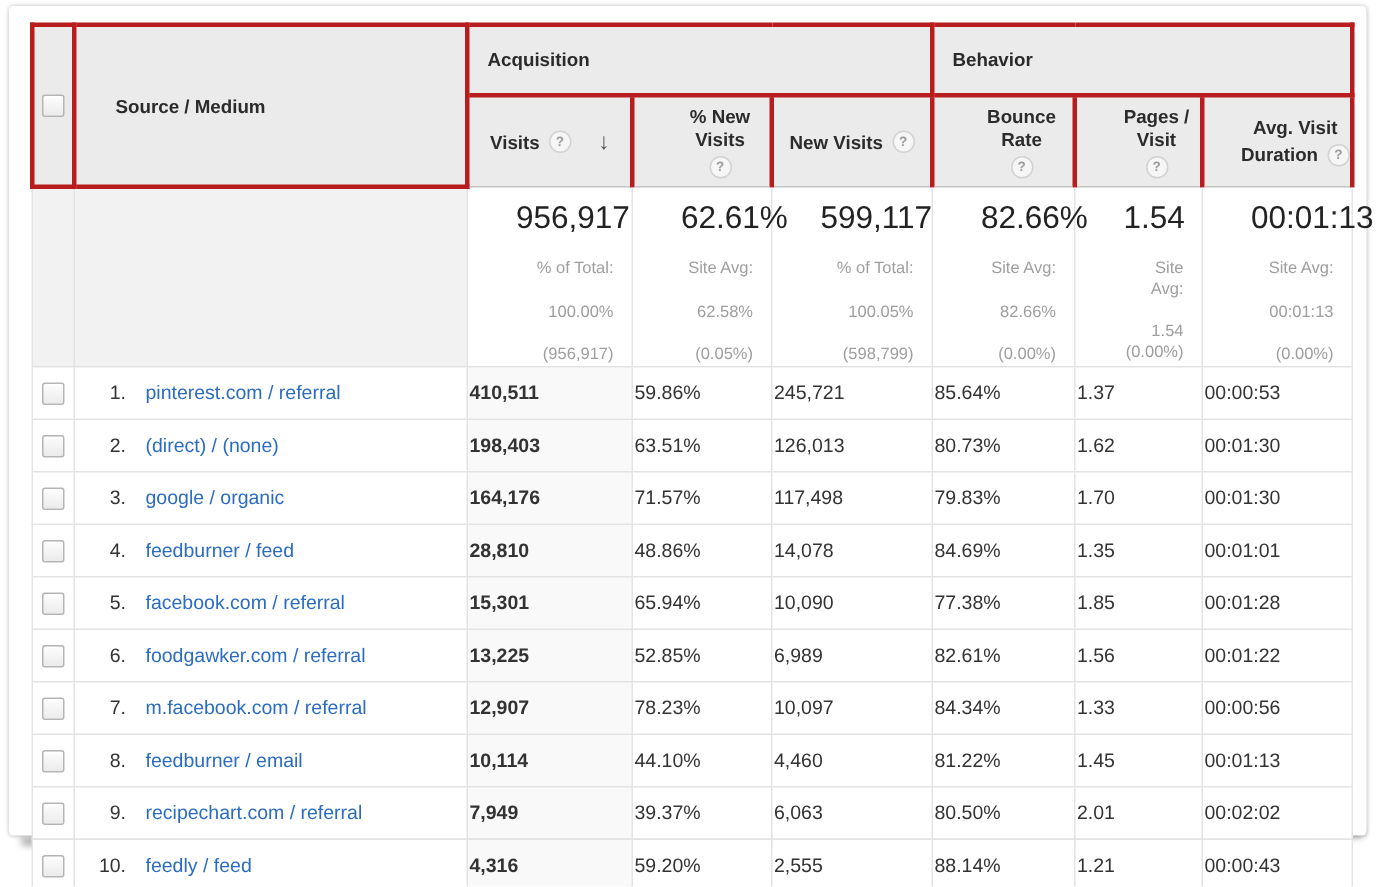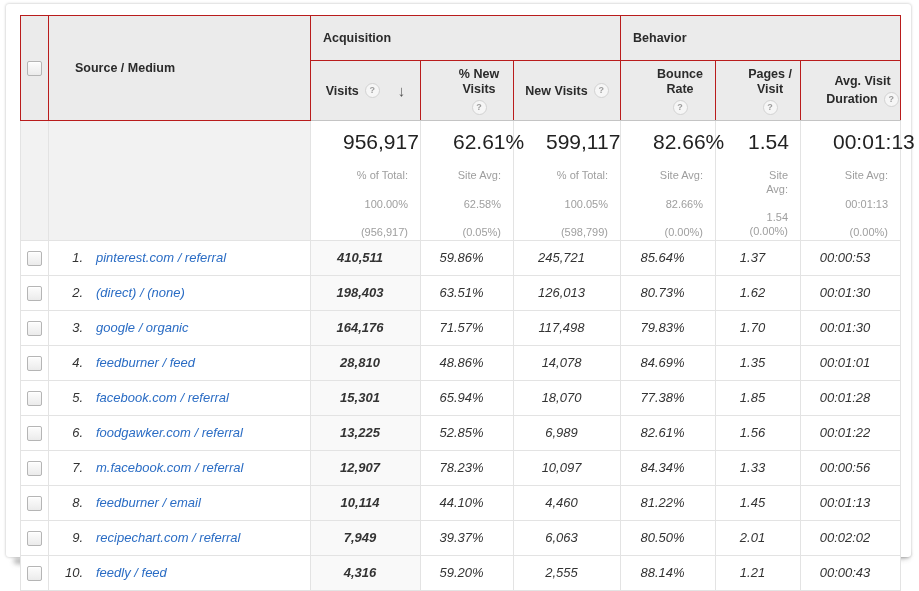--- a/index.html
+++ b/index.html
@@ -26,21 +26,21 @@
   table{
     border-collapse:collapse;table-layout:fixed;width:880px;
     font-size:13px;color:#333;
     border:1px solid #c8c8c8;
   }
   col.c-cb{width:28px;} col.c-src{width:262px;} col.c-visits{width:110px;}
   col.c-pnv{width:93px;} col.c-nv{width:107px;} col.c-br{width:95px;}
   col.c-pv{width:85px;} col.c-avd{width:100px;}
 
   thead th{
-    background:#ebebeb;border:1px solid #b91c1c;
+    background:#ebebeb;border:3px solid #b91c1c;
     font-size:12.5px;font-weight:bold;color:#2b2b2b;
     padding:0;vertical-align:middle;
   }
   thead tr.cols th{border-bottom:1px solid #c4c4c4;}
   th.group-h{text-align:left;padding:0 0 0 12px;height:44px;}
   th.cb-h{height:auto;}
   th.src-h{text-align:left;padding-left:26px;}
   tr.cols th{height:59px;}
   .h-line{display:flex;align-items:center;justify-content:center;gap:6px;}
   .h-stack{display:flex;flex-direction:column;align-items:center;justify-content:center;gap:3px;line-height:15px;margin-left:24px;}
@@ -61,23 +61,23 @@
   td{border:1px solid #e3e3e3;}
   td.cb-cell{text-align:center;}
   tbody.summary td{background:#fff;vertical-align:top;padding-left:32px;}
   tbody.summary tr{height:83px;}
   tbody.summary td.label-area{background:#f2f2f2;}
   .sum-cell{text-align:right;padding:9px 12px 0 0;}
   .sum-value{font-size:21px;color:#222;line-height:24px;}
   .sum-sub{font-size:11px;color:#9e9e9e;line-height:13.5px;margin-top:15px;}
   .sum-sub:first-of-type{margin-top:3px;}
 
-  tbody.data tr{height:35px;font-style:italic;}
+  tbody.data tr{height:35px;}
   tbody.data td{background:#fff;}
-  td.num{text-align:center;padding-right:12px;color:#333;}
+  td.num{text-align:left;padding-right:12px;color:#333;}
   td.visits-col{font-weight:bold;background:#f9f9f9 !important;}
   td.src-cell{padding-left:10px;}
   .row-num{display:inline-block;width:24px;text-align:right;margin-right:13px;color:#333;}
   .src-link{color:#2a6cc4;text-decoration:none;cursor:pointer;}
 </style>
 </head>
 <body>
 
 <div class="card">
 <div class="tbl-wrap">
@@ -224,21 +224,21 @@
       <td class="num">14,078</td>
       <td class="num">84.69%</td>
       <td class="num">1.35</td>
       <td class="num">00:01:01</td>
     </tr>
     <tr>
       <td class="cb-cell"><span class="checkbox"></span></td>
       <td class="src-cell"><span class="row-num">5.</span><a class="src-link">facebook.com / referral</a></td>
       <td class="num visits-col">15,301</td>
       <td class="num">65.94%</td>
-      <td class="num">18,070</td>
+      <td class="num">10,090</td>
       <td class="num">77.38%</td>
       <td class="num">1.85</td>
       <td class="num">00:01:28</td>
     </tr>
     <tr>
       <td class="cb-cell"><span class="checkbox"></span></td>
       <td class="src-cell"><span class="row-num">6.</span><a class="src-link">foodgawker.com / referral</a></td>
       <td class="num visits-col">13,225</td>
       <td class="num">52.85%</td>
       <td class="num">6,989</td>

